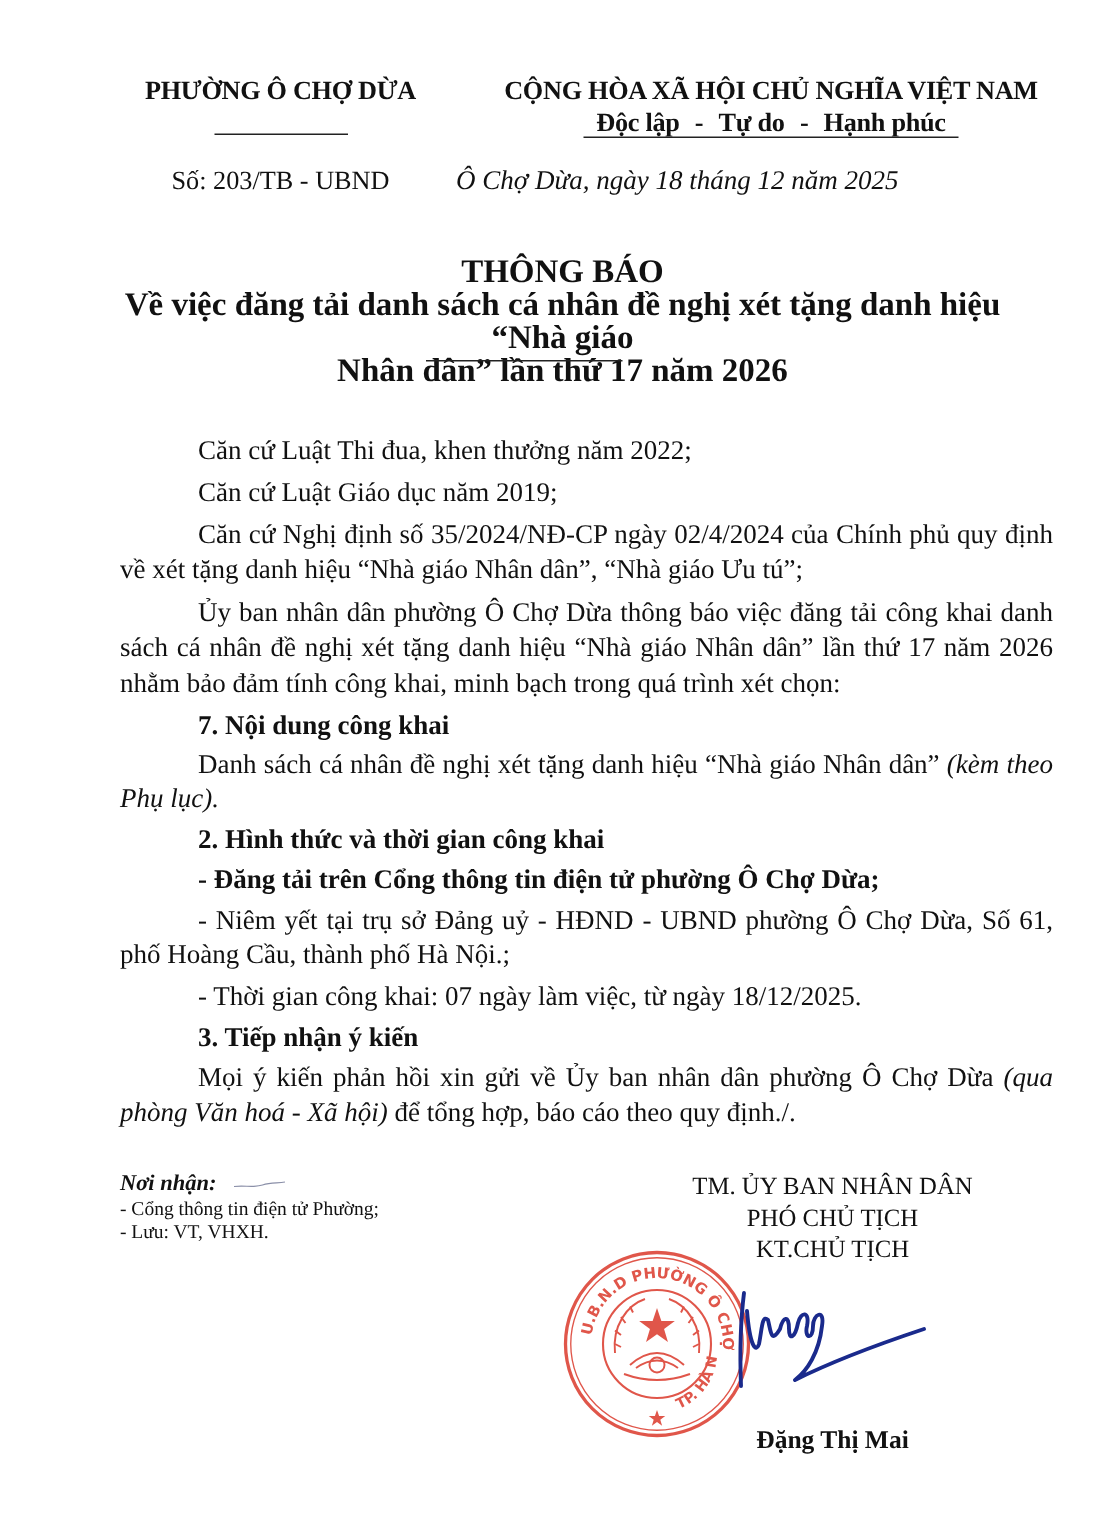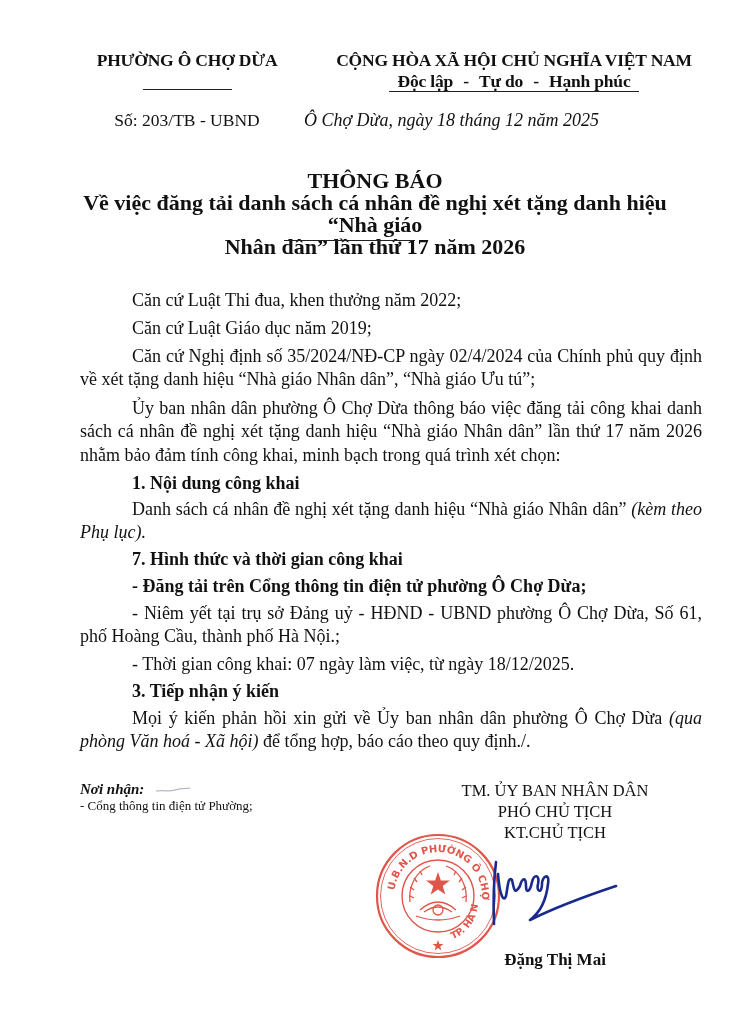--- a/index.html
+++ b/index.html
@@ -62,34 +62,35 @@
   <div>Về việc đăng tải danh sách cá nhân đề nghị xét tặng danh hiệu “Nhà giáo</div>
   <div>Nhân dân” lần thứ 17 năm 2026</div>
 </div>
 <div id="title-rule" class="abs"></div>
 
 <div class="abs para ind" style="top:289px;">Căn cứ Luật Thi đua, khen thưởng năm 2022;</div>
 <div class="abs para ind" style="top:317px;">Căn cứ Luật Giáo dục năm 2019;</div>
 <div class="abs para ind" style="top:345px;">Căn cứ Nghị định số 35/2024/NĐ-CP ngày 02/4/2024 của Chính phủ quy định về xét tặng danh hiệu “Nhà giáo Nhân dân”, “Nhà giáo Ưu tú”;</div>
 <div class="abs para ind" style="top:397px;">Ủy ban nhân dân phường Ô Chợ Dừa thông báo việc đăng tải công khai danh sách cá nhân đề nghị xét tặng danh hiệu “Nhà giáo Nhân dân” lần thứ 17 năm 2026 nhằm bảo đảm tính công khai, minh bạch trong quá trình xét chọn:</div>
 
-<div class="abs para ind sect" style="top:472px;">1. Nội dung công khai</div>
+<div class="abs para ind sect" style="top:472px;">7. Nội dung công khai</div>
 <div class="abs para ind" style="top:498px;"><span>Danh sách cá nhân đề nghị xét tặng danh hiệu “Nhà giáo Nhân dân”</span> <span class="i">(kèm theo Phụ lục).</span></div>
 
-<div class="abs para ind sect" style="top:548px;">7. Hình thức và thời gian công khai</div>
+<div class="abs para ind sect" style="top:548px;">2. Hình thức và thời gian công khai</div>
 <div class="abs para ind" style="top:575px;font-weight:bold;">- Đăng tải trên Cổng thông tin điện tử phường Ô Chợ Dừa;</div>
 <div class="abs para ind" style="top:602px;">- Niêm yết tại trụ sở Đảng uỷ - HĐND - UBND phường Ô Chợ Dừa, Số 61, phố Hoàng Cầu, thành phố Hà Nội.;</div>
 <div class="abs para ind" style="top:653px;">- Thời gian công khai: 07 ngày làm việc, từ ngày 18/12/2025.</div>
 
 <div class="abs para ind sect" style="top:680px;">3. Tiếp nhận ý kiến</div>
 <div class="abs para ind" style="top:707px;"><span>Mọi ý kiến phản hồi xin gửi về Ủy ban nhân dân phường Ô Chợ Dừa</span> <span class="i">(qua phòng Văn hoá - Xã hội)</span> <span>để tổng hợp, báo cáo theo quy định./.</span></div>
 
 <div id="recip" class="abs">
   <div class="head">Nơi nhận:</div>
   <div>- Cổng thông tin điện tử Phường;</div>
+  <div>- Lưu: VT, VHXH.</div>
 </div>
 <svg id="recip-scribble" class="abs" viewBox="0 0 36 6">
   <path d="M1 4 C8 3, 14 5, 20 3 S30 2, 35 1" stroke="#8a8fa8" stroke-width="0.8" fill="none"></path>
 </svg>
 
 <div id="sign-block" class="abs">
   <div>TM. ỦY BAN NHÂN DÂN</div>
   <div>PHÓ CHỦ TỊCH</div>
   <div>KT.CHỦ TỊCH</div>
 </div>

